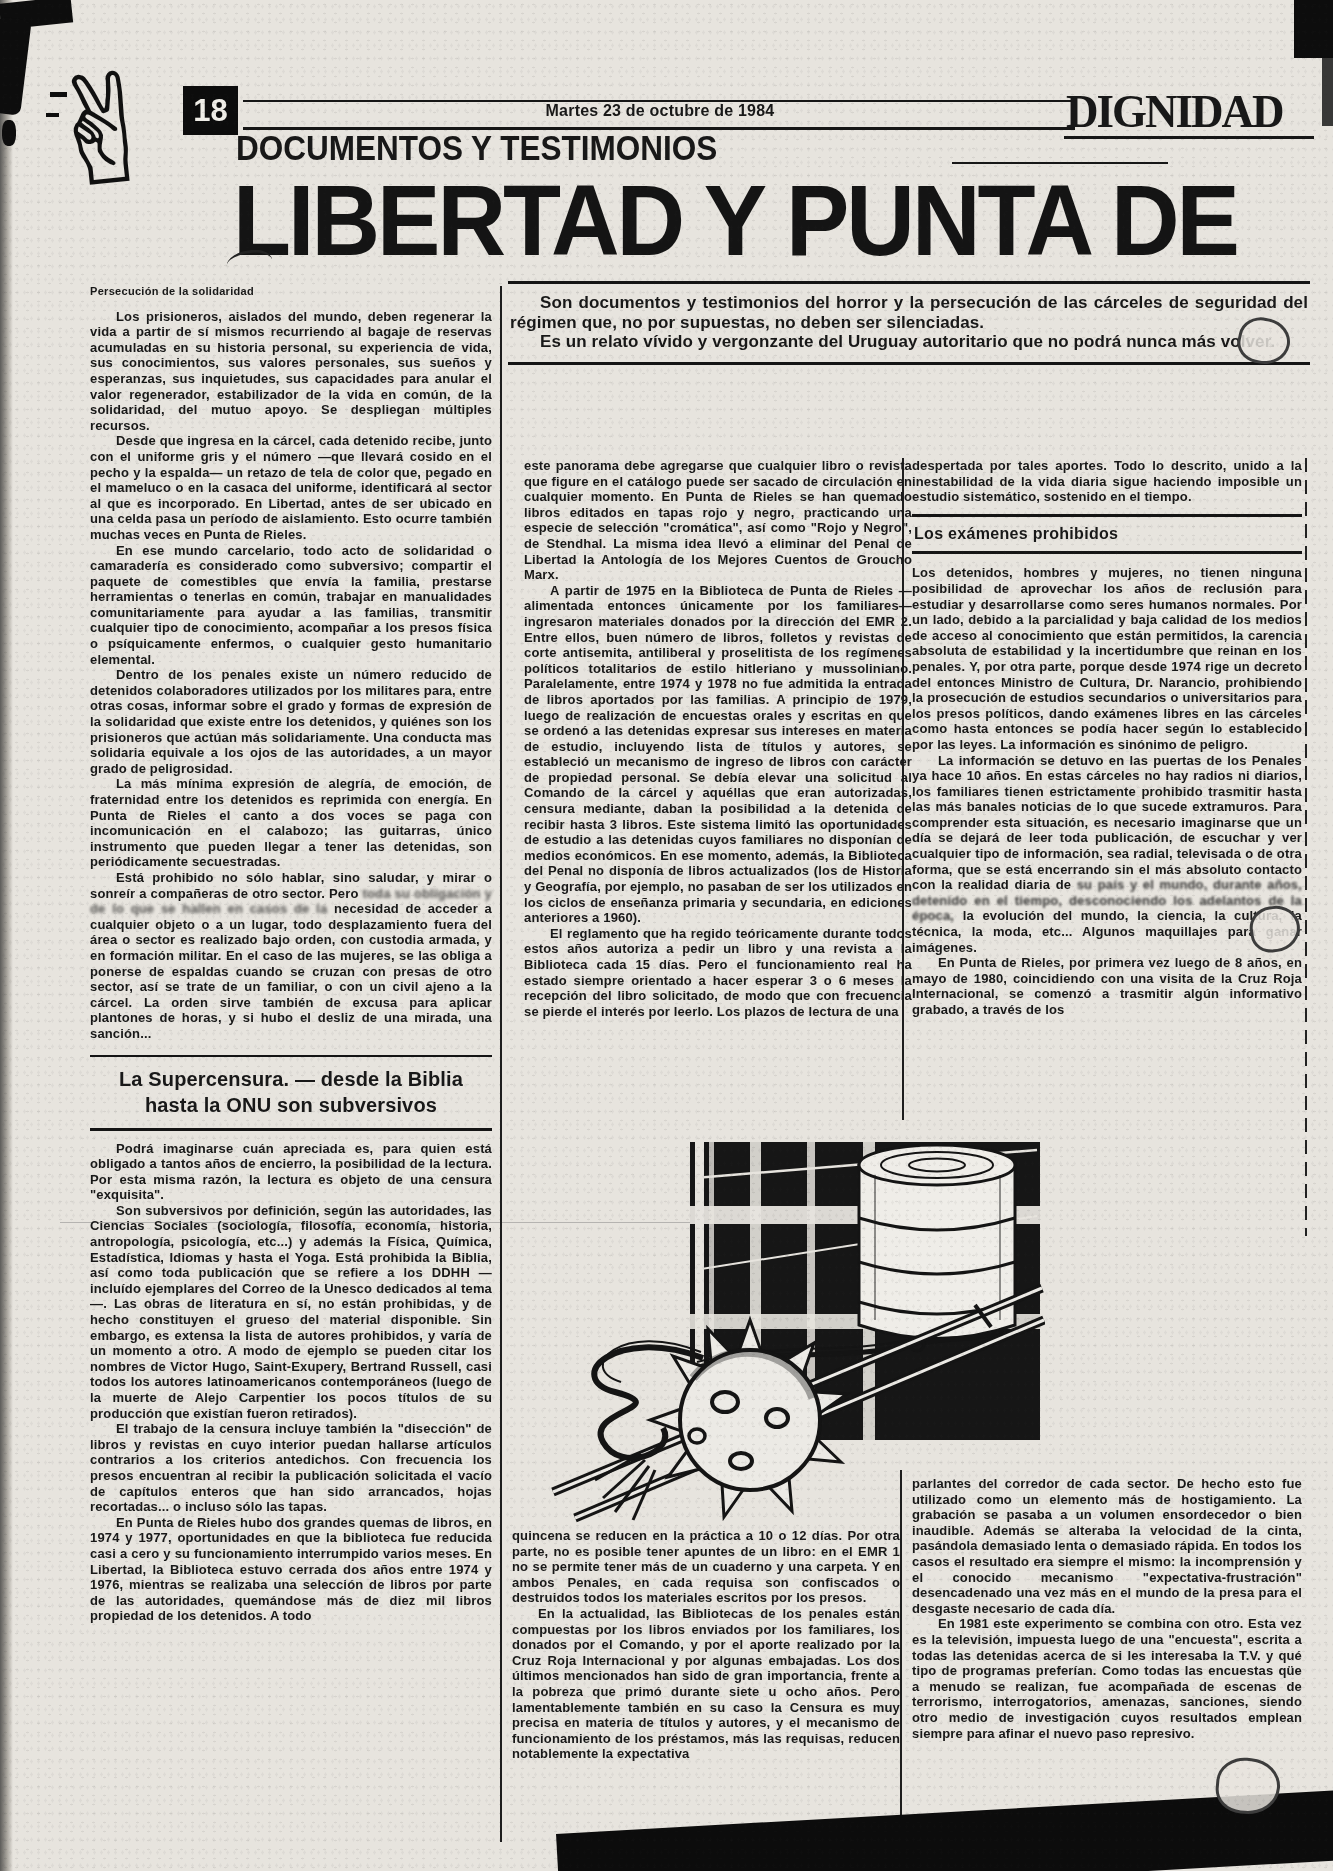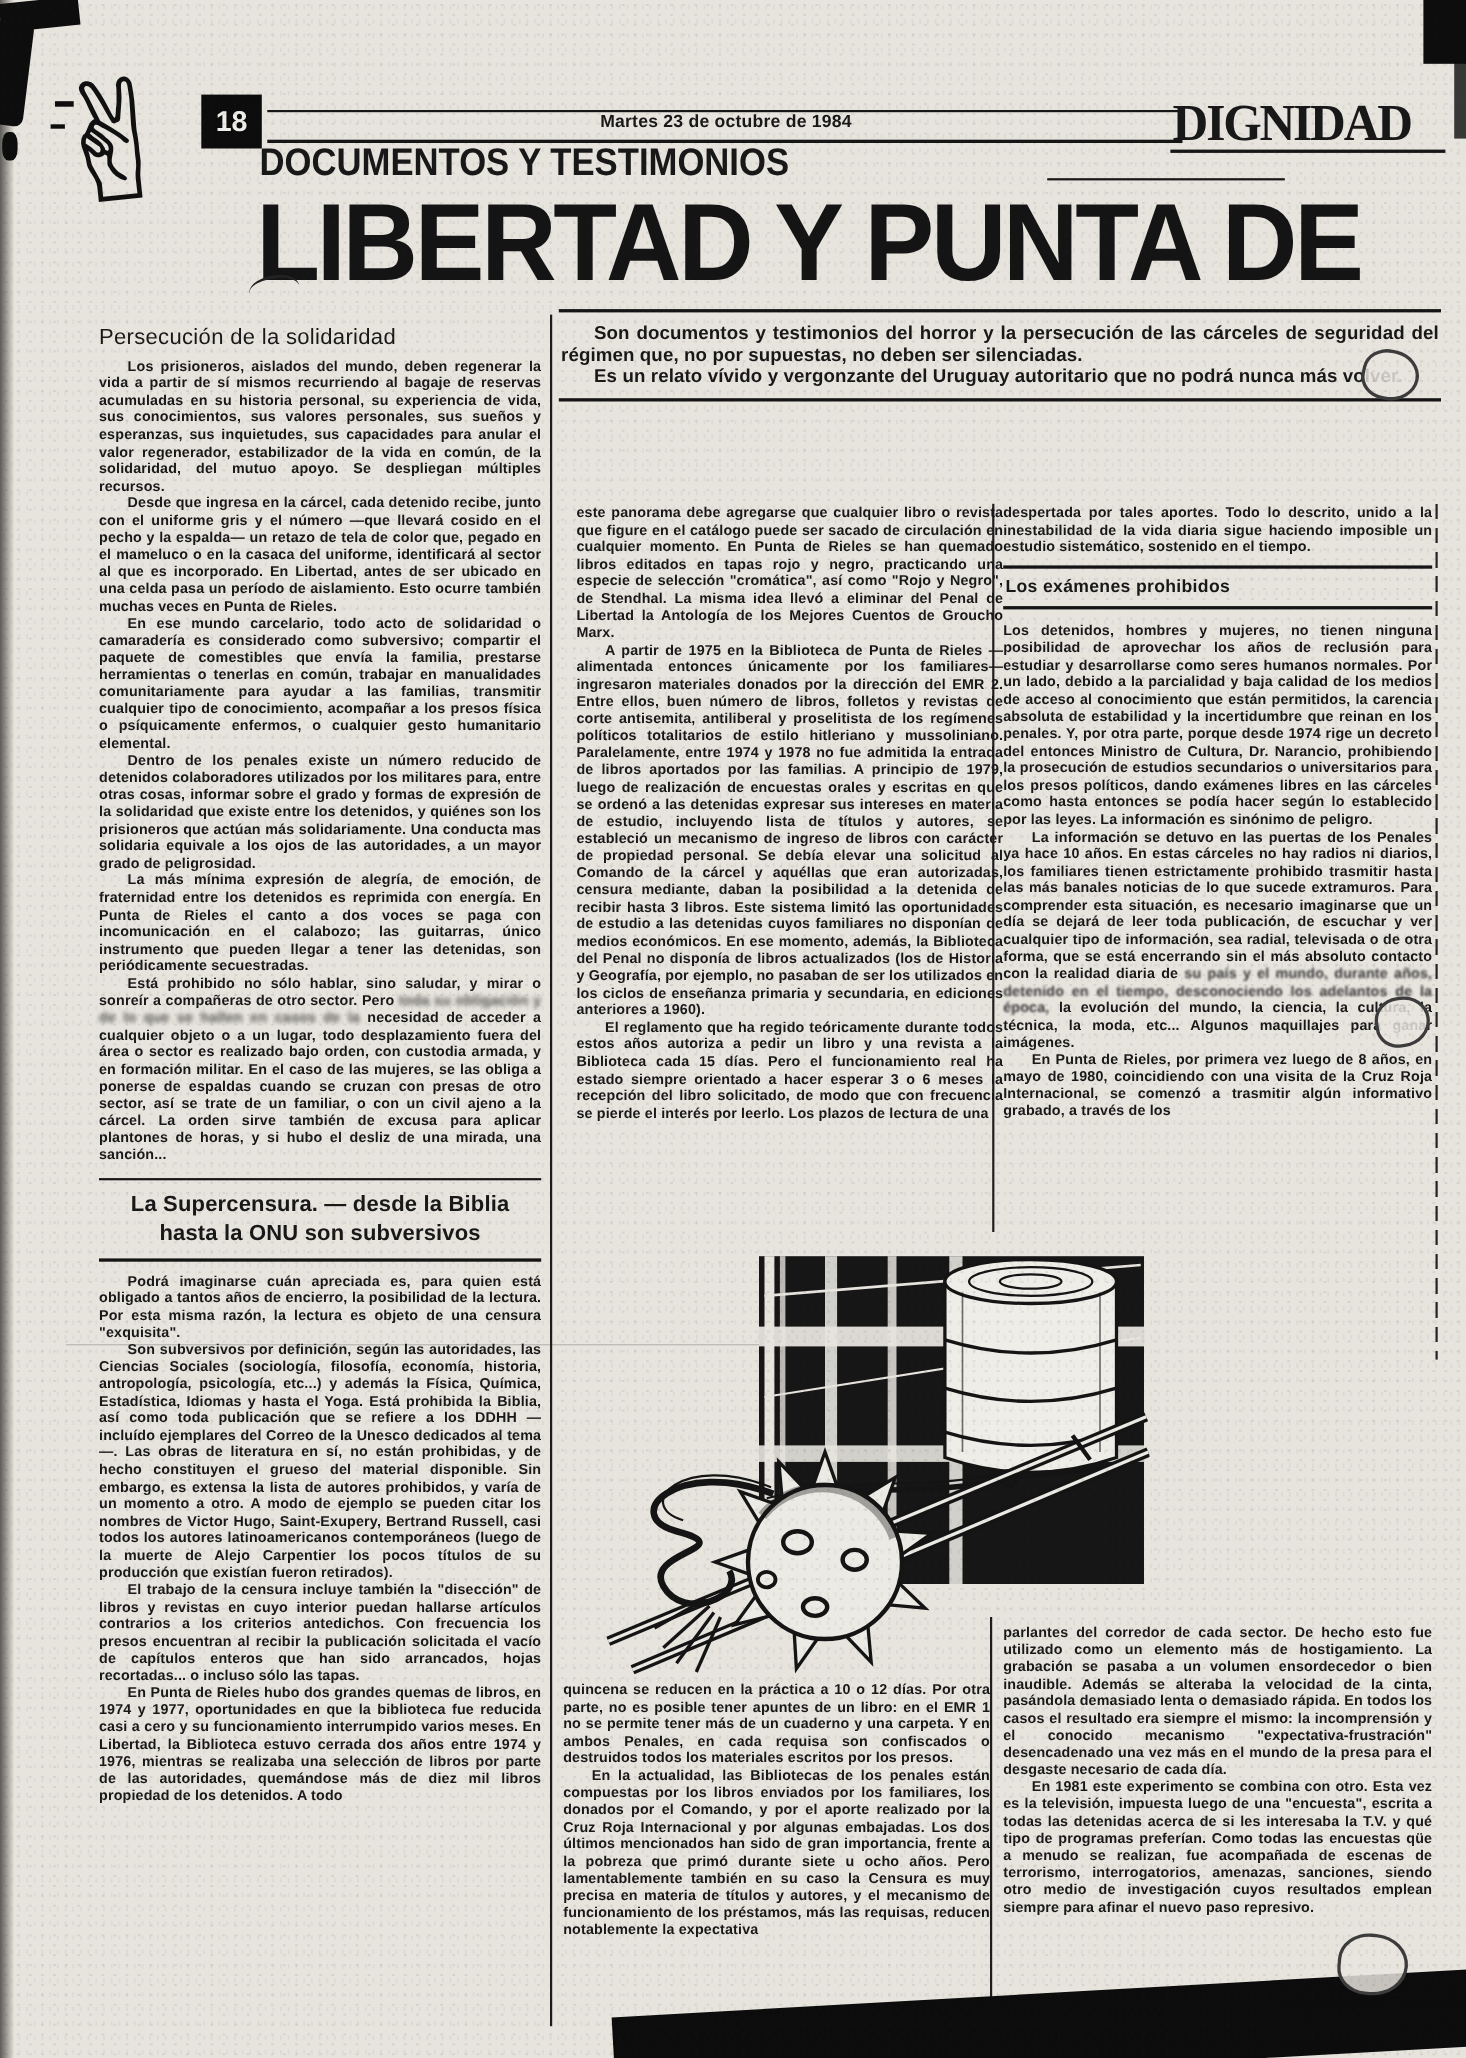--- a/index.html
+++ b/index.html
@@ -38,21 +38,21 @@
   #circle-1{left:1238px;top:318px;width:46px;height:40px;transform:rotate(12deg);}
   #circle-2{left:1250px;top:906px;width:44px;height:40px;transform:rotate(-8deg);}
   #circle-3{left:1216px;top:1758px;width:58px;height:50px;transform:rotate(5deg);}
   #pen-mark{left:226px;top:250px;width:46px;height:12px;border-top:3px solid #222;
     border-radius:60% 40% 0 0/100% 80% 0 0;transform:rotate(-4deg);z-index:4;}
   
   #hand{left:42px;top:56px;font-family:"DejaVu Sans",sans-serif;font-size:150px;line-height:1;
     color:#101010;transform:rotate(-6deg);z-index:2;}
   #pagebox{left:183px;top:86px;width:55px;height:49px;background:#0c0c0c;color:#efede7;
     display:flex;align-items:center;justify-content:center;
-    font-size:26px;font-weight:bold;z-index:4;}
+    font-size:31px;font-weight:bold;z-index:4;}
   .hrule{position:absolute;background:#161616;z-index:2;}
   #rule-a{left:243px;top:100px;width:832px;height:2px;}
   #rule-b{left:243px;top:127px;width:832px;height:3px;}
   #masthead-rule{left:1064px;top:136px;width:250px;height:3px;}
   #kicker-rule{left:952px;top:162px;width:216px;height:2px;}
   #date{left:470px;top:102px;width:380px;text-align:center;font-size:16px;font-weight:bold;
     letter-spacing:.2px;z-index:3;}
   #masthead{left:1066px;top:84px;font-family:"Liberation Serif",serif;font-size:45px;
     font-weight:bold;letter-spacing:-2px;transform:scaleY(1.05);transform-origin:top left;z-index:3;}
   #kicker{left:236px;top:128px;font-size:35px;font-weight:bold;letter-spacing:0;
@@ -74,21 +74,21 @@
   
   .col{position:absolute;font-size:13px;line-height:15.6px;font-weight:bold;
     text-align:justify;letter-spacing:.15px;z-index:3;}
   .col p{margin:0;text-indent:26px;}
   .col p.noindent{text-indent:0;}
   #col1{left:90px;top:284px;width:402px;}
   #col2{left:524px;top:458px;width:388px;}
   #col3{left:912px;top:458px;width:390px;}
   #col2b{left:512px;top:1528px;width:388px;}
   #col3b{left:912px;top:1476px;width:390px;}
-  .col-heading{font-size:20px;font-weight:normal;letter-spacing:.3px;margin:16px 0 9px 0;}
+  .col-heading{font-size:11px;font-weight:bold;letter-spacing:.3px;margin:0 0 9px 0;}
   .subhead{margin:13px 0 10px 0;padding:9px 4px 10px 4px;border-top:2px solid #141414;
     border-bottom:3px solid #141414;text-align:center;font-size:20px;line-height:1.3;
     font-weight:bold;}
   .ruled-heading{margin:9px 0 11px 0;padding:9px 2px 10px 2px;border-top:3px solid #141414;
     border-bottom:3px solid #141414;font-size:16px;font-weight:bold;letter-spacing:.3px;}
   .smudge{filter:blur(1.7px);opacity:.72;}
   .smudge-light{filter:blur(1.1px);opacity:.85;}
   
   #illustration{left:545px;top:1120px;width:500px;height:404px;z-index:3;}
 </style>

